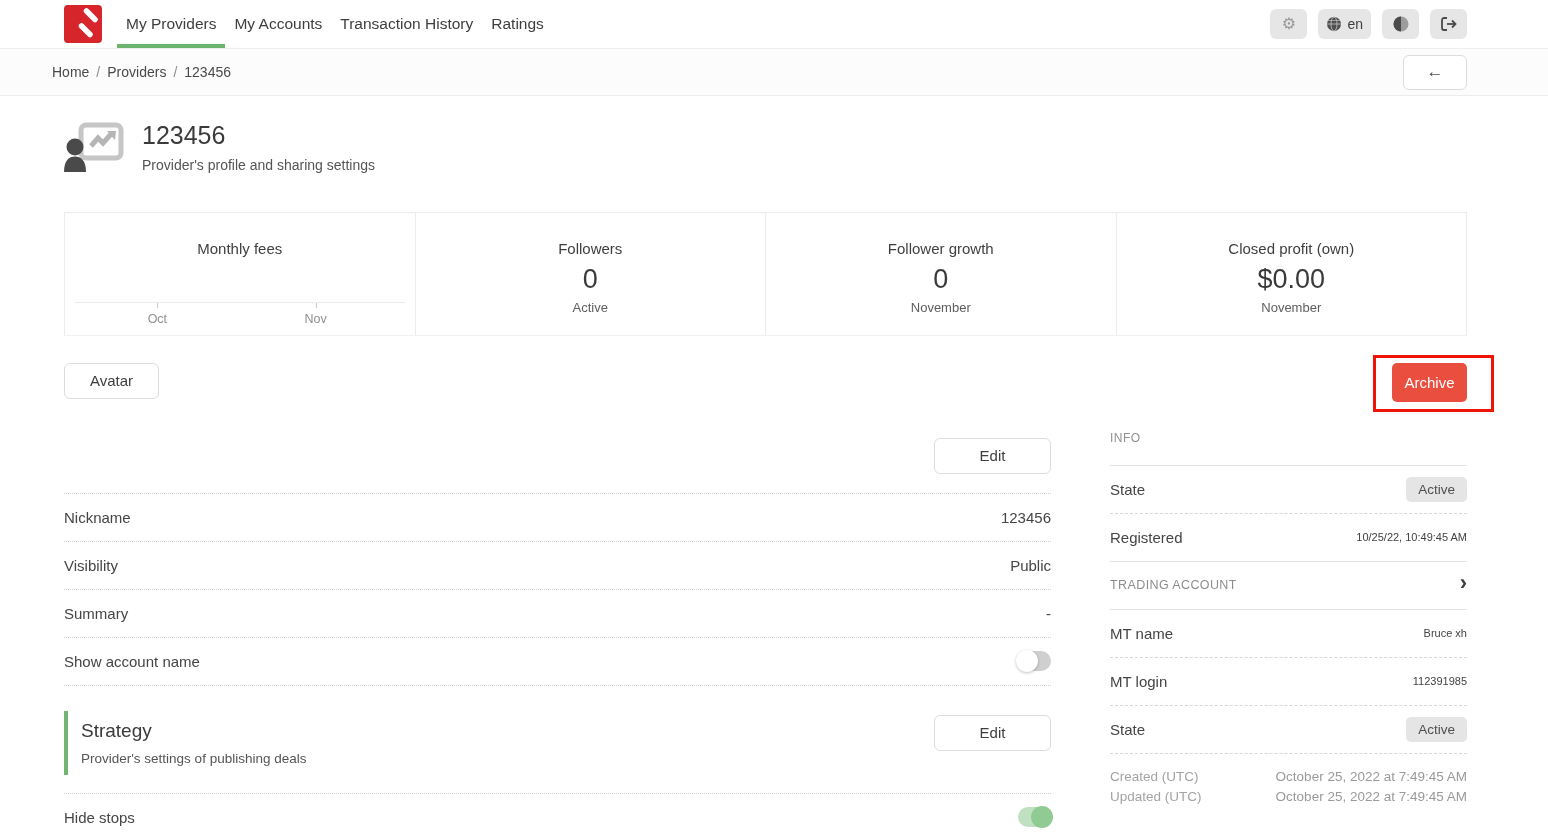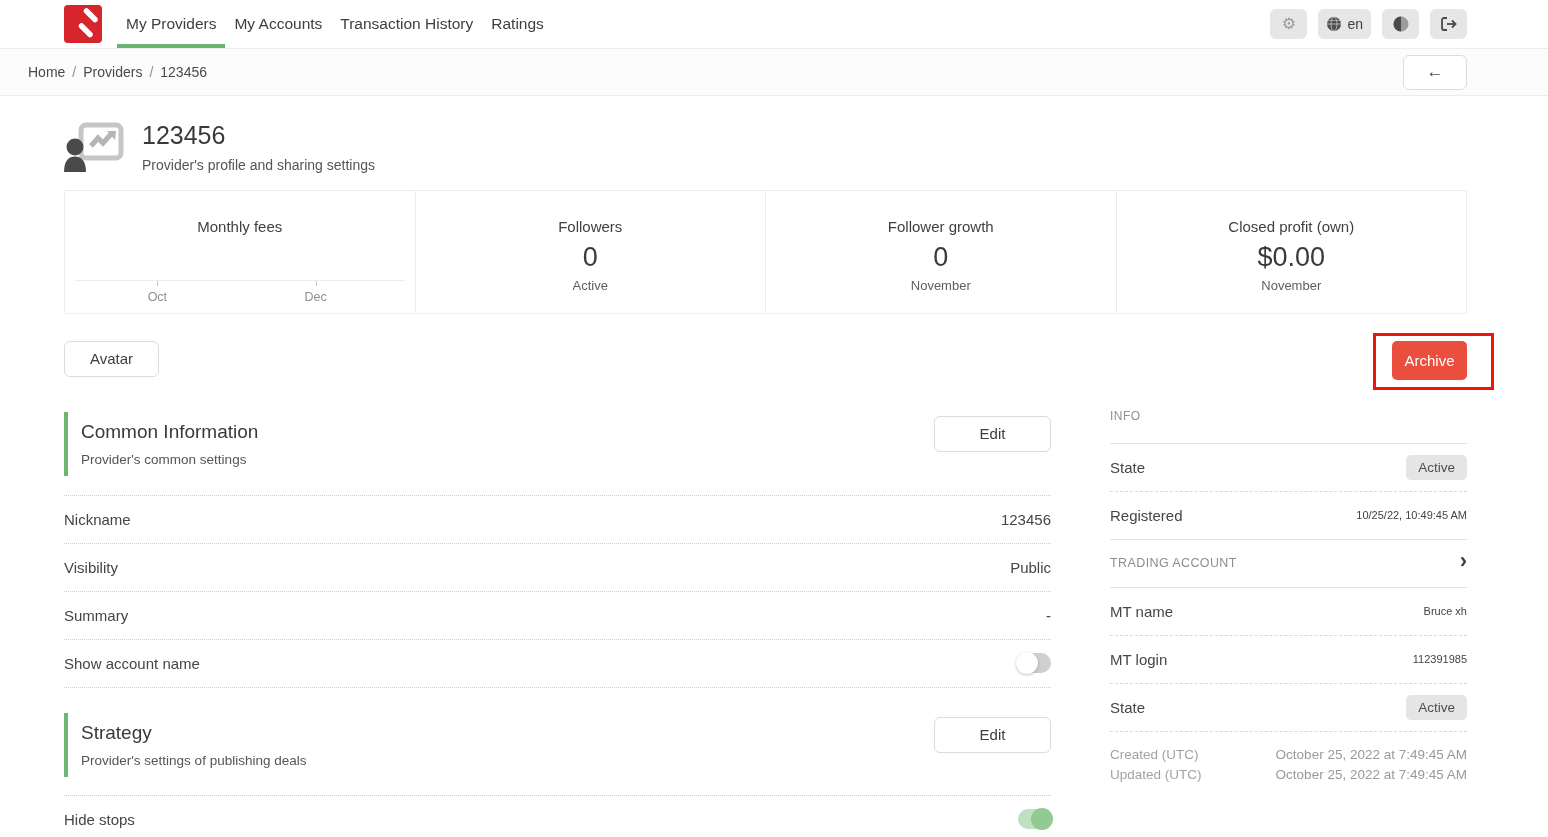--- a/index.html
+++ b/index.html
@@ -15,39 +15,39 @@
               font-size:15.5px; color:#3e3e3e; text-decoration:none; cursor:pointer; }
   .nav-link.active::after { content:""; position:absolute; left:0; right:0; bottom:0;
               height:4px; background:#6cb36e; }
   .nav-right { margin-left:auto; display:flex; gap:11px; align-items:center; }
   .icon-btn { height:30px; min-width:37px; padding:0 8px; border:none; border-radius:6px;
               background:#e6e6e6; display:flex; align-items:center; justify-content:center;
               gap:5px; cursor:pointer; font-size:14px; color:#3e3e3e; }
   .gear-glyph { font-size:16px; color:#9a9a9a; line-height:1; }
 
   
-  .crumb-row { height:47px; display:flex; align-items:center; padding:0 81px 0 28px;
+  .crumb-row { height:47px; display:flex; align-items:center; padding:0 81px 0 52px;
                border-bottom:1px solid #ededed; background:#fcfcfc; }
   .crumb { font-size:14px; color:#4a4a4a; display:flex; align-items:center; }
   .crumb a { color:#4a4a4a; text-decoration:none; cursor:pointer; }
   .crumb .sep { margin:0 7px; color:#8f8f8f; }
   .back-btn { margin-left:auto; width:64px; height:35px; background:#fff;
               border:1px solid #dcdcdc; border-radius:6px; font-size:17px; color:#4a4a4a;
               cursor:pointer; display:flex; align-items:center; justify-content:center; }
 
   .content { padding:0 81px 0 64px; }
 
   
   .page-head { display:flex; margin-top:26px; }
   .page-head .txt { margin-left:18px; }
   .page-title { font-size:25px; font-weight:400; color:#3a3a3a; line-height:1.1; }
   .page-sub   { font-size:14px; color:#555; margin-top:7px; }
 
   
-  .stats { display:flex; margin-top:17px; height:124px;
+  .stats { display:flex; margin-top:39px; height:124px;
            border-top:1px solid #ececec; border-bottom:1px solid #f1f1f1; }
   .stat-card { flex:1 1 0; position:relative; border-left:1px solid #ececec;
                display:flex; flex-direction:column; align-items:center; padding-top:27px; }
   .stat-card:last-child { border-right:1px solid #ececec; }
   .stat-title { font-size:15px; color:#3f3f3f; }
   .stat-value { font-size:27px; color:#3a3a3a; margin-top:7px; }
   .stat-cap   { font-size:13px; color:#5e5e5e; margin-top:5px; }
   .axis { position:absolute; left:10px; right:10px; top:89px; border-top:1px solid #ececec; }
   .tick { position:absolute; top:0; width:1px; height:5px; background:#c9c9c9; }
   .tick-label { position:absolute; top:9px; transform:translateX(-50%);
@@ -185,21 +185,21 @@
     </div>
   </div>
 
   <div class="stats">
     <div class="stat-card">
       <div class="stat-title">Monthly fees</div>
       <div class="axis">
         <div class="tick" style="left:25%"></div>
         <div class="tick" style="left:73%"></div>
         <div class="tick-label" style="left:25%">Oct</div>
-        <div class="tick-label" style="left:73%">Dec</div>
+        <div class="tick-label" style="left:73%">Nov</div>
       </div>
     </div>
     <div class="stat-card">
       <div class="stat-title">Followers</div>
       <div class="stat-value">0</div>
       <div class="stat-cap">Active</div>
     </div>
     <div class="stat-card">
       <div class="stat-title">Follower growth</div>
       <div class="stat-value">0</div>
@@ -216,24 +216,20 @@
     <button class="btn-plain avatar-btn">Avatar</button>
     <div class="hl-box">
       <button class="archive-btn">Archive</button>
     </div>
   </div>
 
   <div class="main">
     <div class="col-left">
 
       <div class="section-head first">
-        <div class="sec-bar">
-          <div class="sec-title">Common Information</div>
-          <div class="sec-sub">Provider's common settings</div>
-        </div>
         <button class="edit-btn">Edit</button>
       </div>
 
       <div class="rows">
         <div class="row">
           <span class="row-label">Nickname</span>
           <span class="row-value">123456</span>
         </div>
         <div class="row">
           <span class="row-label">Visibility</span>

